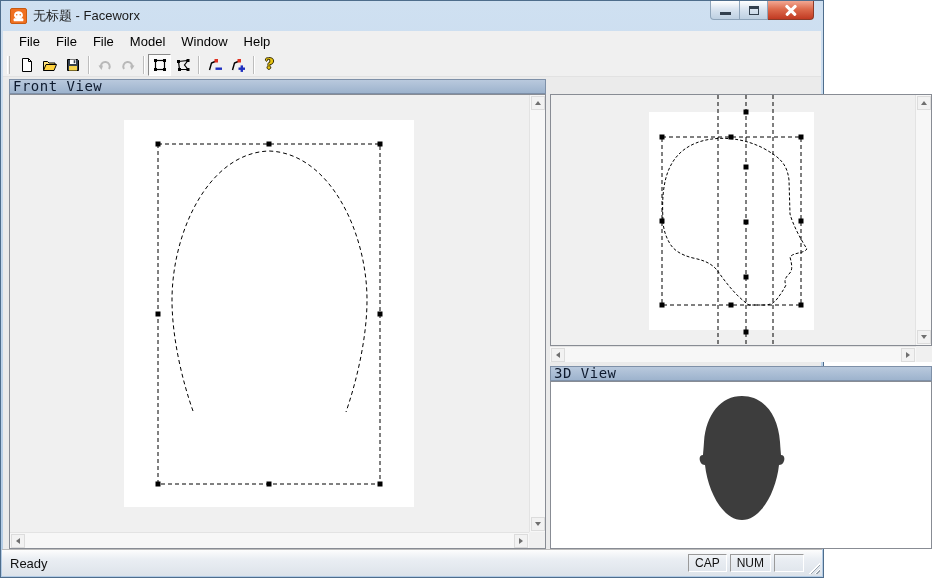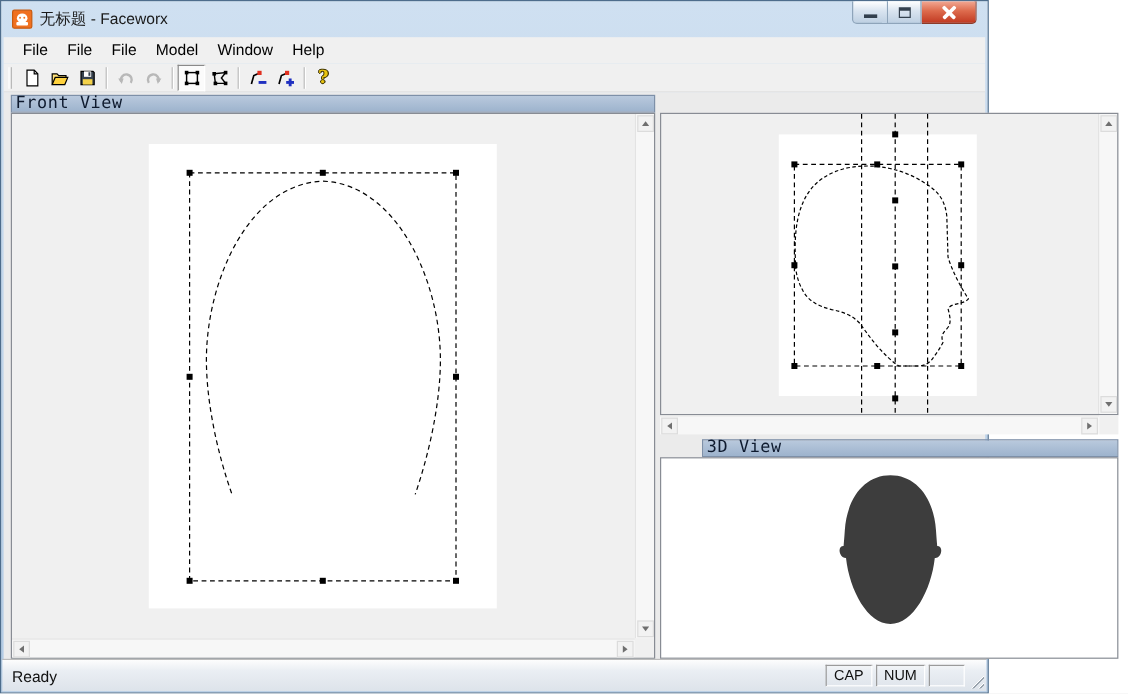--- a/index.html
+++ b/index.html
@@ -57,21 +57,21 @@
     display:flex; align-items:center; justify-content:center; }
   .sb-btn.up { top:0; } .sb-btn.down { bottom:0; } .sb-btn.left { left:0; } .sb-btn.right { right:0; }
   .tri-up   { width:0; height:0; border-left:3px solid transparent; border-right:3px solid transparent; border-bottom:4px solid #6f6f6f; }
   .tri-down { width:0; height:0; border-left:3px solid transparent; border-right:3px solid transparent; border-top:4px solid #6f6f6f; }
   .tri-left { width:0; height:0; border-top:3px solid transparent; border-bottom:3px solid transparent; border-right:4px solid #6f6f6f; }
   .tri-right{ width:0; height:0; border-top:3px solid transparent; border-bottom:3px solid transparent; border-left:4px solid #6f6f6f; }
   
   .pane-front { left:6px; top:2px; width:537px; height:470px; }
   .pane-side  { left:547px; top:2px; width:382px; height:283px; }
   .pane-side .pane-body { bottom:16px; }
-  .pane-3d    { left:547px; top:289px; width:382px; height:183px;padding-left:35px; }
+  .pane-3d    { left:547px; top:289px; width:382px; height:183px; }
   
   .statusbar { position:absolute; left:1px; right:1px; bottom:1px; height:27px;
     background:linear-gradient(#fdfdfd,#eaeef3 35%,#dde3ea); border-top:1px solid #bcbcbc;
     display:flex; align-items:center; font-size:13px; color:#111; }
   .status-msg { margin-left:8px; flex:1; }
   .status-box { height:18px; min-width:38px; padding:0 6px; margin-left:3px; font-size:12px;
     display:flex; align-items:center; justify-content:center;
     border:1px solid; border-color:#9a9a9a #ffffff #ffffff #9a9a9a; background:transparent; }
   .status-box.empty { min-width:30px; }
   .status-right { display:flex; align-items:flex-end; margin-right:18px; }

